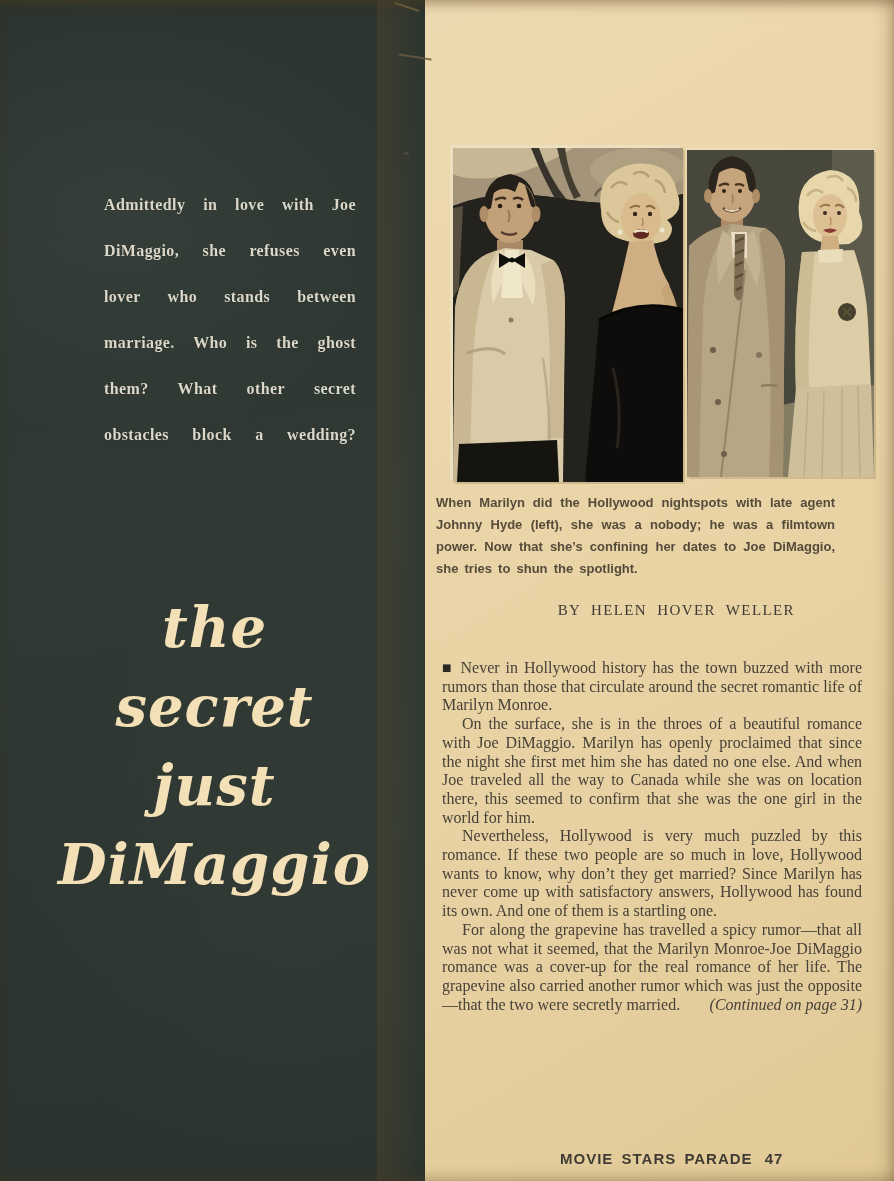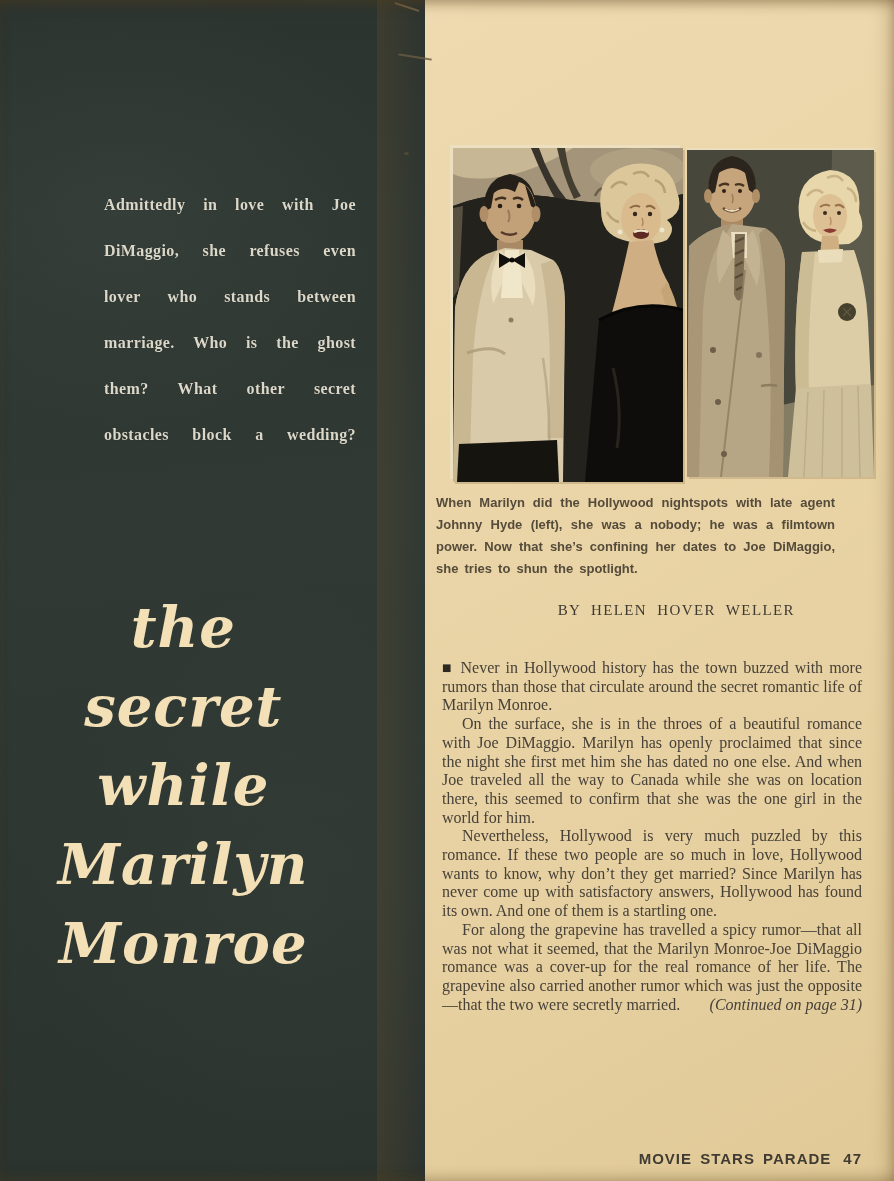--- a/index.html
+++ b/index.html
@@ -110,21 +110,20 @@
     font-size: 10px;
     vertical-align: 2px;
     margin-right: 7px;
     color: #2c2822;
     font-family: "DejaVu Sans", sans-serif;
   }
   .continued { float: right; font-style: italic; }
 
   .footer {
     position: absolute; left: 560px; top: 1150px; width: 302px;
-    text-align: right;
     font-family: "Liberation Sans", sans-serif;
     font-weight: bold;
     font-size: 15px;
     letter-spacing: 1px;
     word-spacing: 3px;
     color: #403c34;
   }
   .footer .page-num { margin-left: 12px; }
 
   
@@ -143,23 +142,22 @@
       <div class="intro-line">Admittedly in love with Joe</div>
       <div class="intro-line">DiMaggio, she refuses even</div>
       <div class="intro-line">lover who stands between</div>
       <div class="intro-line">marriage. Who is the ghost</div>
       <div class="intro-line">them? What other secret</div>
       <div class="intro-line">obstacles block a wedding?</div>
     </div>
     <h1 class="title">
       <span class="title-line">the</span>
       <span class="title-line">secret</span>
-      <span class="title-line">while</span>
-      <span class="title-line">Marilyn</span>
-      <span class="title-line">Monroe</span>
+      <span class="title-line">just</span>
+      <span class="title-line">DiMaggio</span>
     </h1>
   </div>
   <div class="spine-shadow"></div>
 
   <div class="photo photo-left">
     <svg viewBox="0 0 230 334" width="230" height="334">
       <g>
         <rect width="230" height="334" fill="#221f1a"></rect>
         <path d="M0,0 H230 V46 Q170,62 105,50 Q45,40 0,58 Z" fill="#a3947a"></path>
         <path d="M0,0 H120 Q80,26 38,30 Q12,32 0,26 Z" fill="#c7b795"></path>

